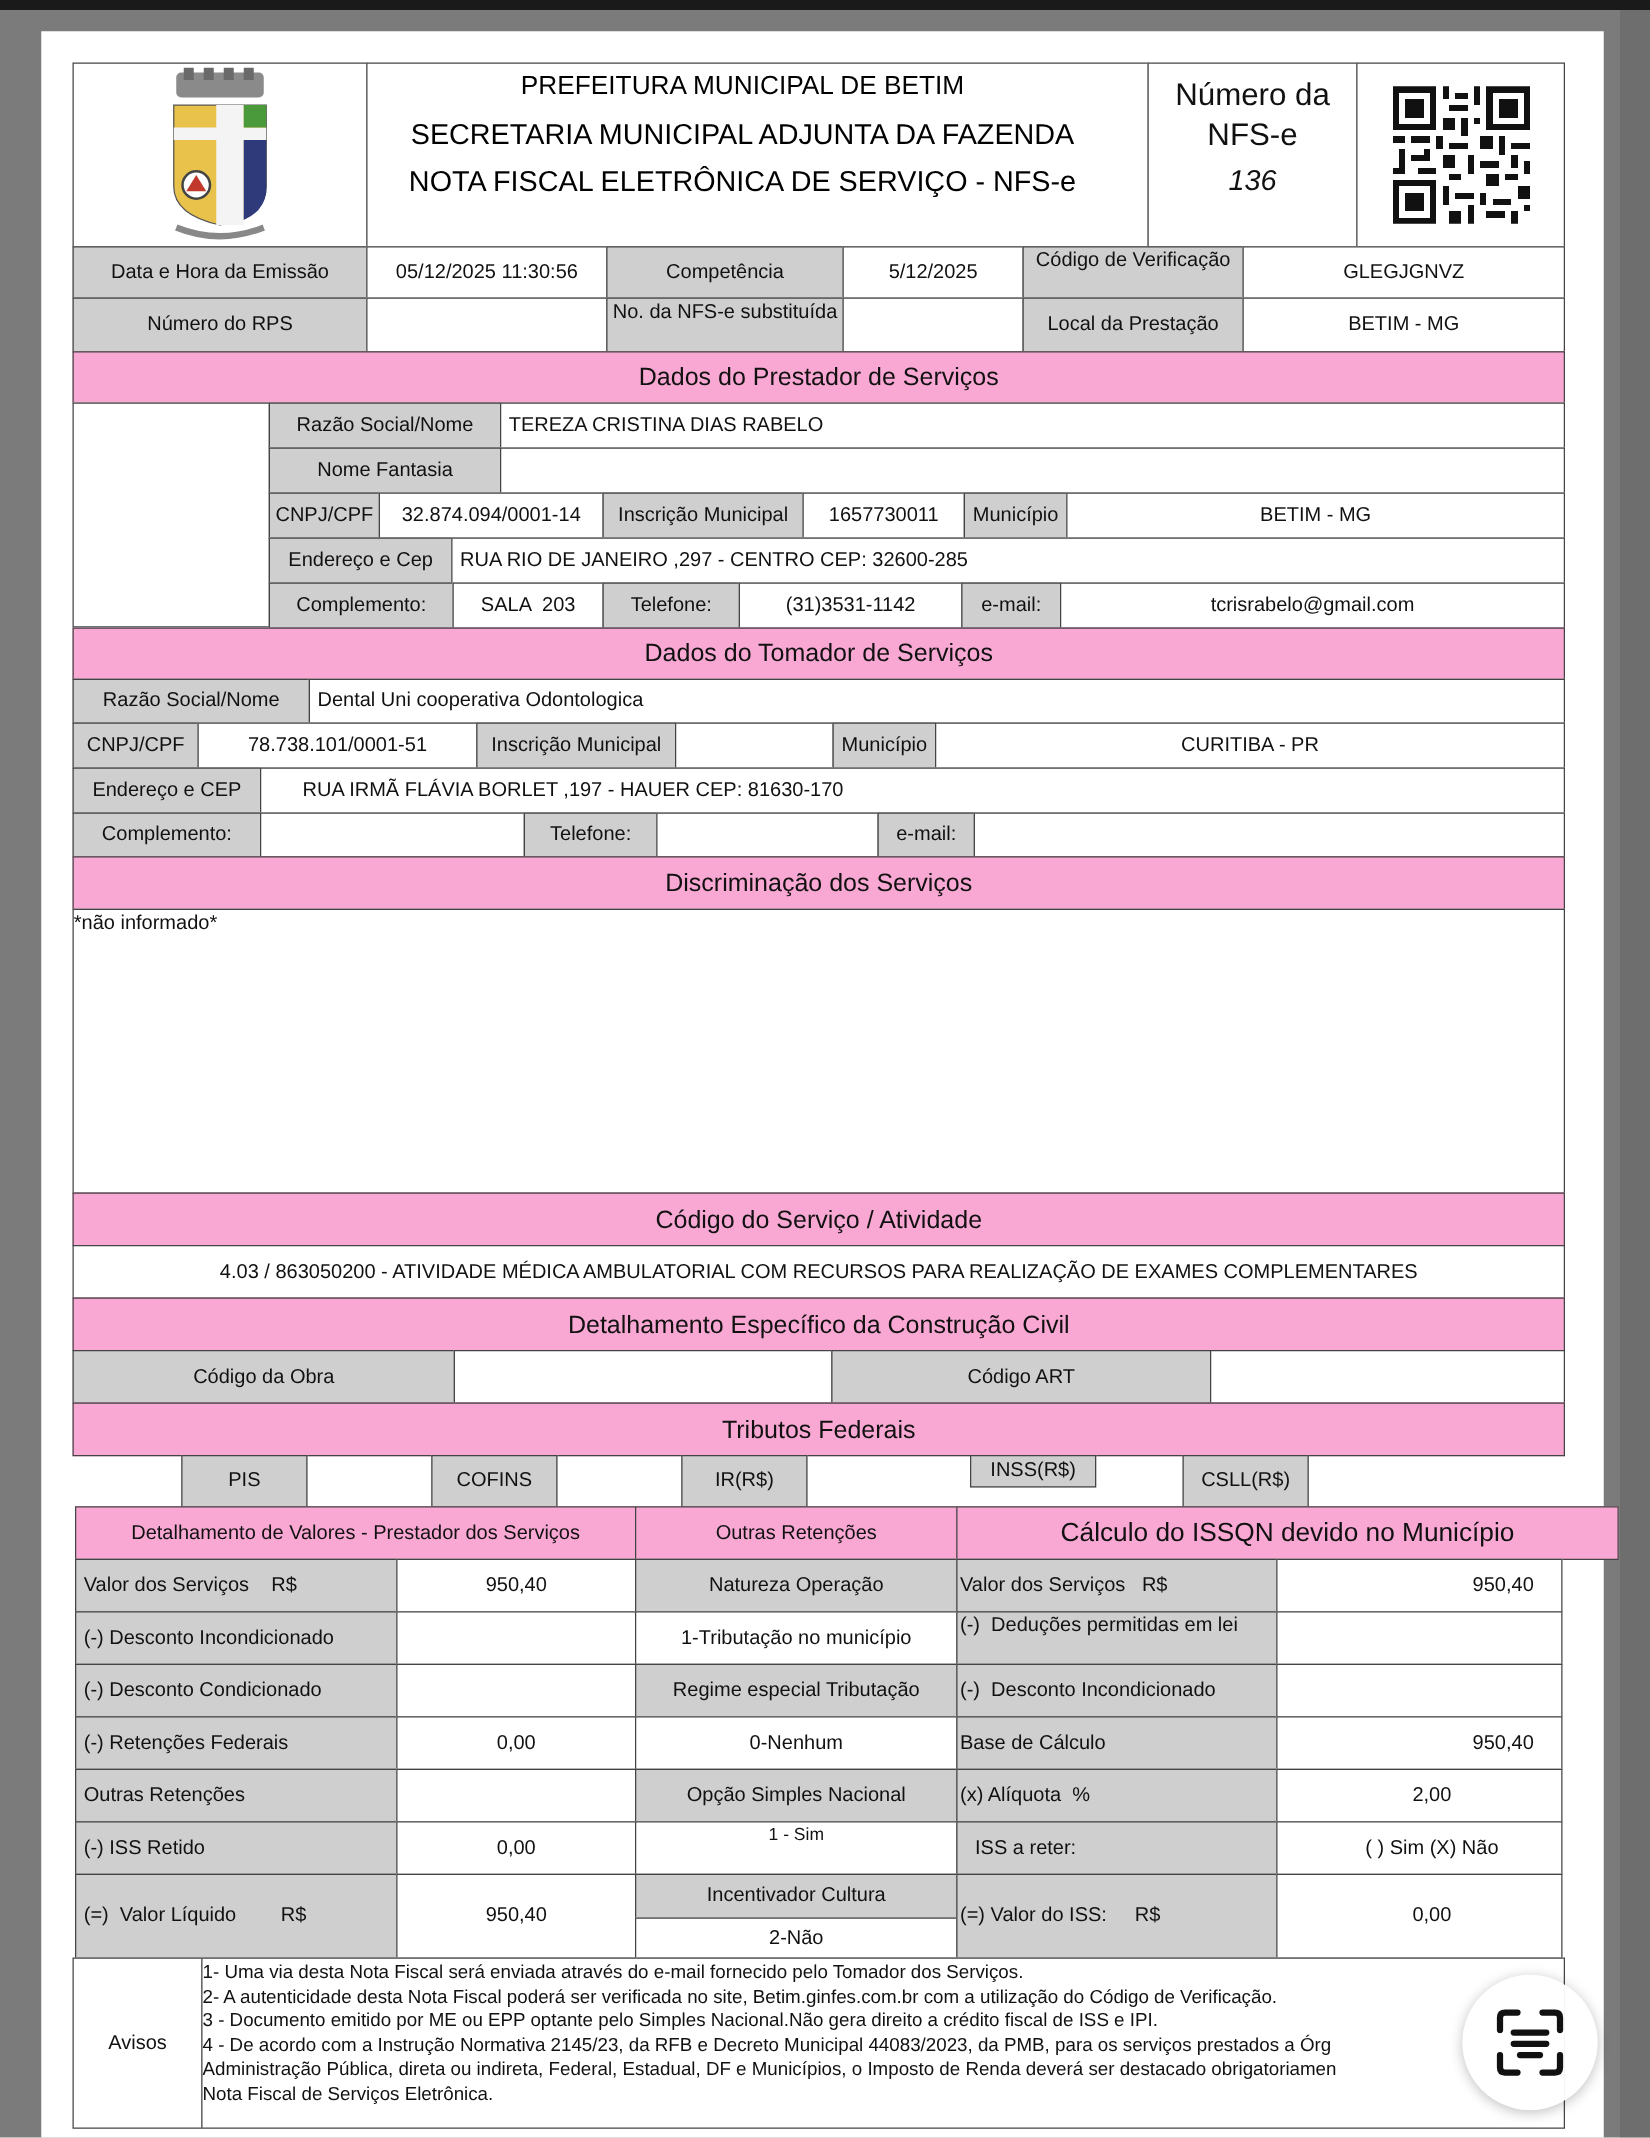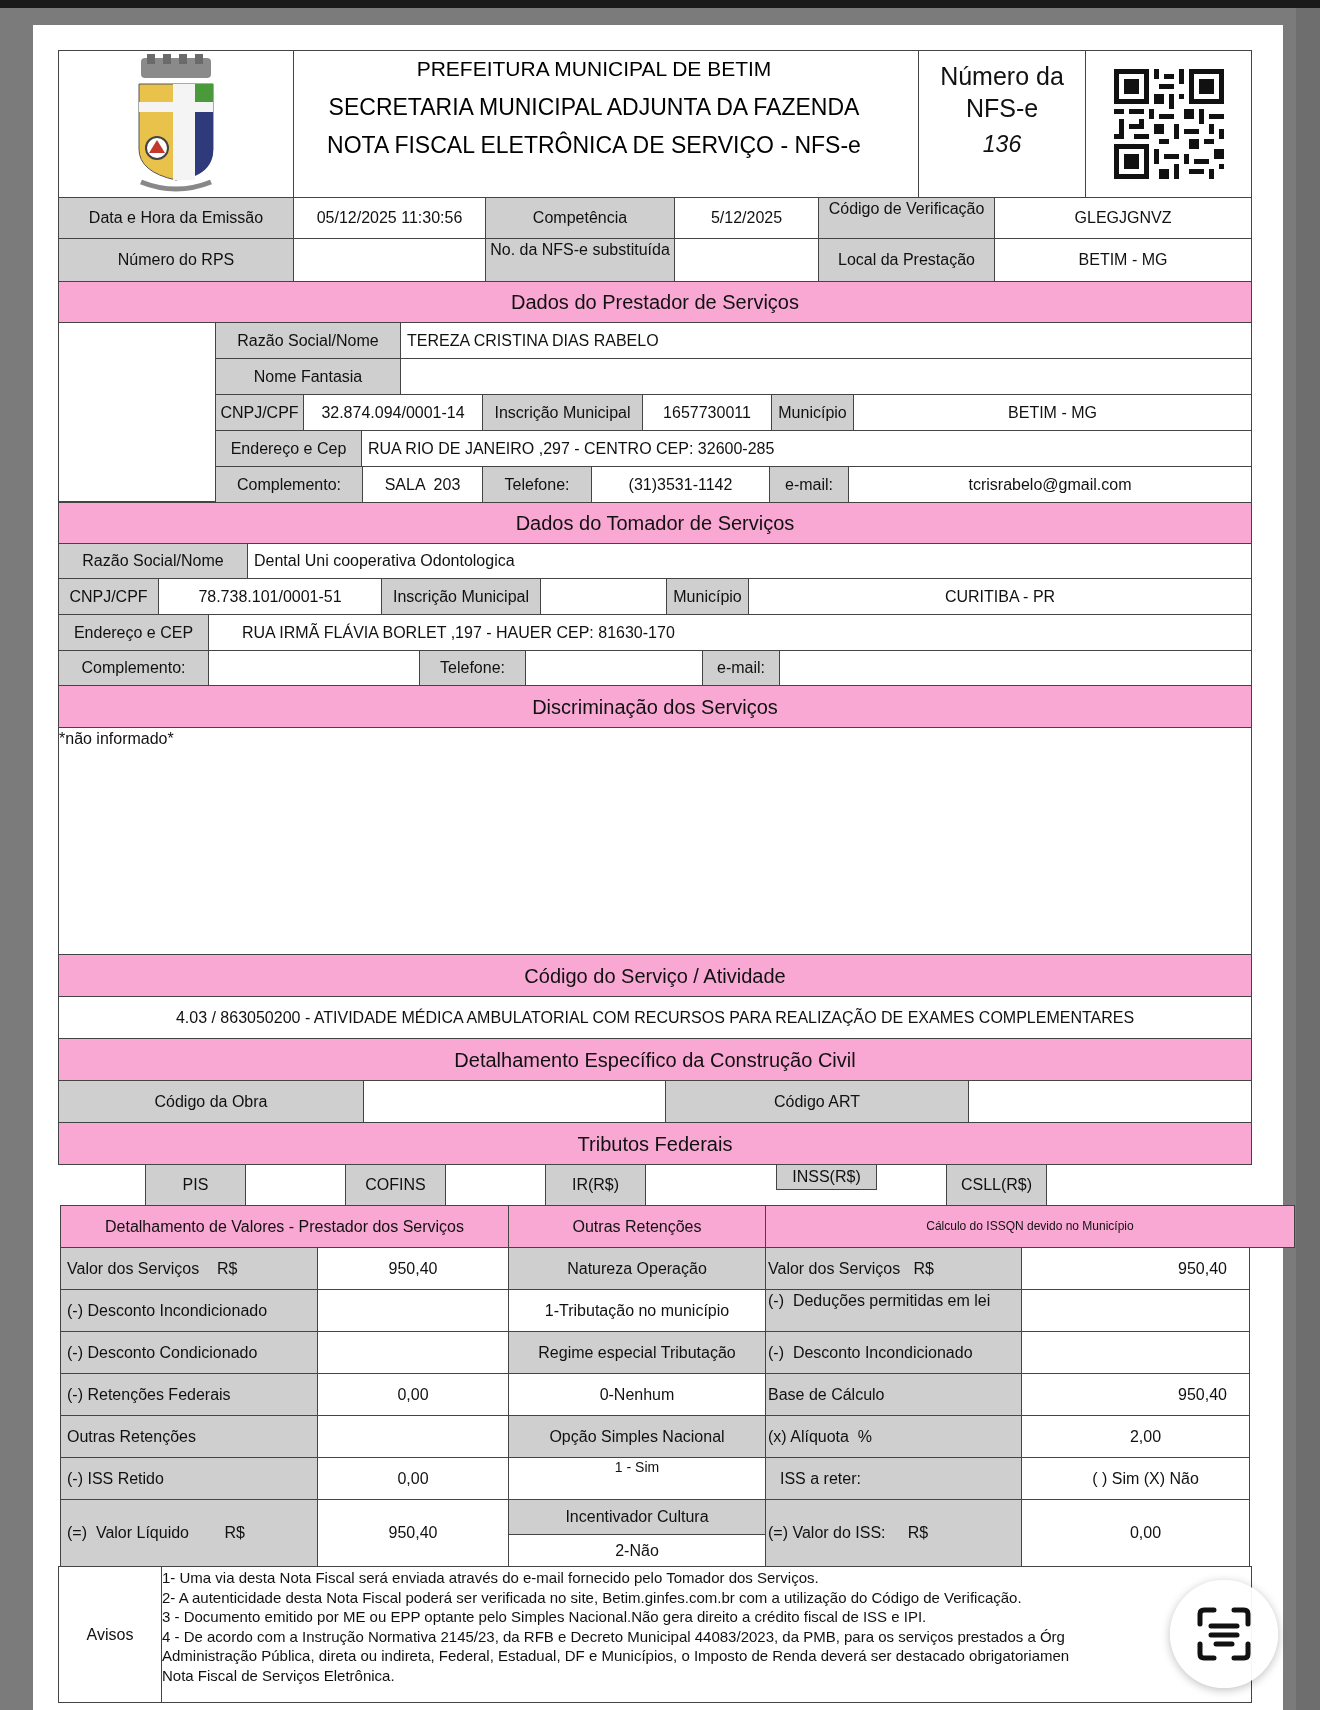--- a/index.html
+++ b/index.html
@@ -201,21 +201,21 @@
 <div class="c h" style="left:508px;top:1205px;width:258px;height:43px;font-size:16px;">Outras Retenções</div>
 <div class="c g" style="left:508px;top:1247px;width:258px;height:43px;">Natureza Operação</div>
 <div class="c w" style="left:508px;top:1289px;width:258px;height:43px;">1-Tributação no município</div>
 <div class="c g" style="left:508px;top:1331px;width:258px;height:43px;">Regime especial Tributação</div>
 <div class="c w" style="left:508px;top:1373px;width:258px;height:43px;">0-Nenhum</div>
 <div class="c g" style="left:508px;top:1415px;width:258px;height:43px;">Opção Simples Nacional</div>
 <div class="c w top" style="left:508px;top:1457px;width:258px;height:43px;font-size:14px;">1 - Sim</div>
 <div class="c g" style="left:508px;top:1499px;width:258px;height:36px;">Incentivador Cultura</div>
 <div class="c w" style="left:508px;top:1534px;width:258px;height:33px;">2-Não</div>
 
-<div class="c h" style="left:765px;top:1205px;width:530px;height:43px;font-size:12px;">Cálculo do ISSQN devido no Município</div>
+<div class="c h" style="left:765px;top:1205px;width:530px;height:43px;font-size:21px;">Cálculo do ISSQN devido no Município</div>
 <div class="c g l" style="left:765px;top:1247px;width:257px;height:43px;padding-left:2px;white-space:pre;">Valor dos Serviços   R$</div>
 <div class="c w r" style="left:1021px;top:1247px;width:229px;height:43px;padding-right:22px;">950,40</div>
 <div class="c g l top" style="left:765px;top:1289px;width:257px;height:43px;padding-left:2px;white-space:pre;">(-)  Deduções permitidas em lei</div>
 <div class="c w r" style="left:1021px;top:1289px;width:229px;height:43px;"></div>
 <div class="c g l" style="left:765px;top:1331px;width:257px;height:43px;padding-left:2px;white-space:pre;">(-)  Desconto Incondicionado</div>
 <div class="c w r" style="left:1021px;top:1331px;width:229px;height:43px;"></div>
 <div class="c g l" style="left:765px;top:1373px;width:257px;height:43px;padding-left:2px;">Base de Cálculo</div>
 <div class="c w r" style="left:1021px;top:1373px;width:229px;height:43px;padding-right:22px;">950,40</div>
 <div class="c g l" style="left:765px;top:1415px;width:257px;height:43px;padding-left:2px;white-space:pre;">(x) Alíquota  %</div>
 <div class="c w" style="left:1021px;top:1415px;width:229px;height:43px;padding-left:20px;">2,00</div>

